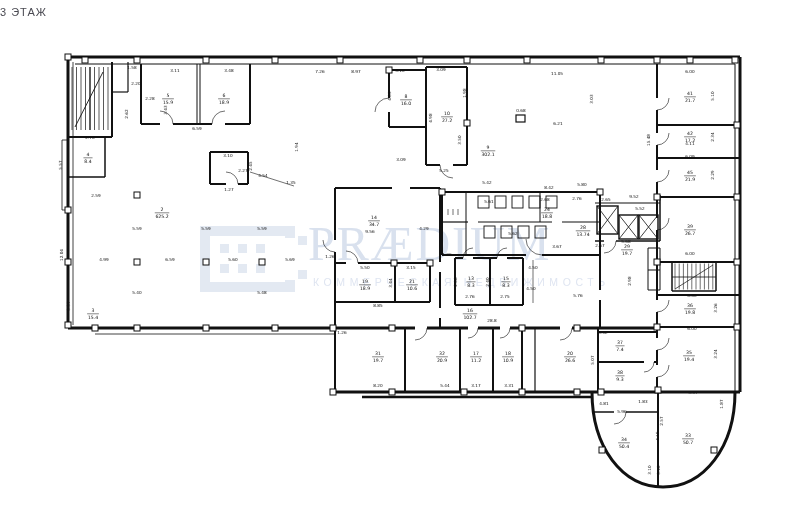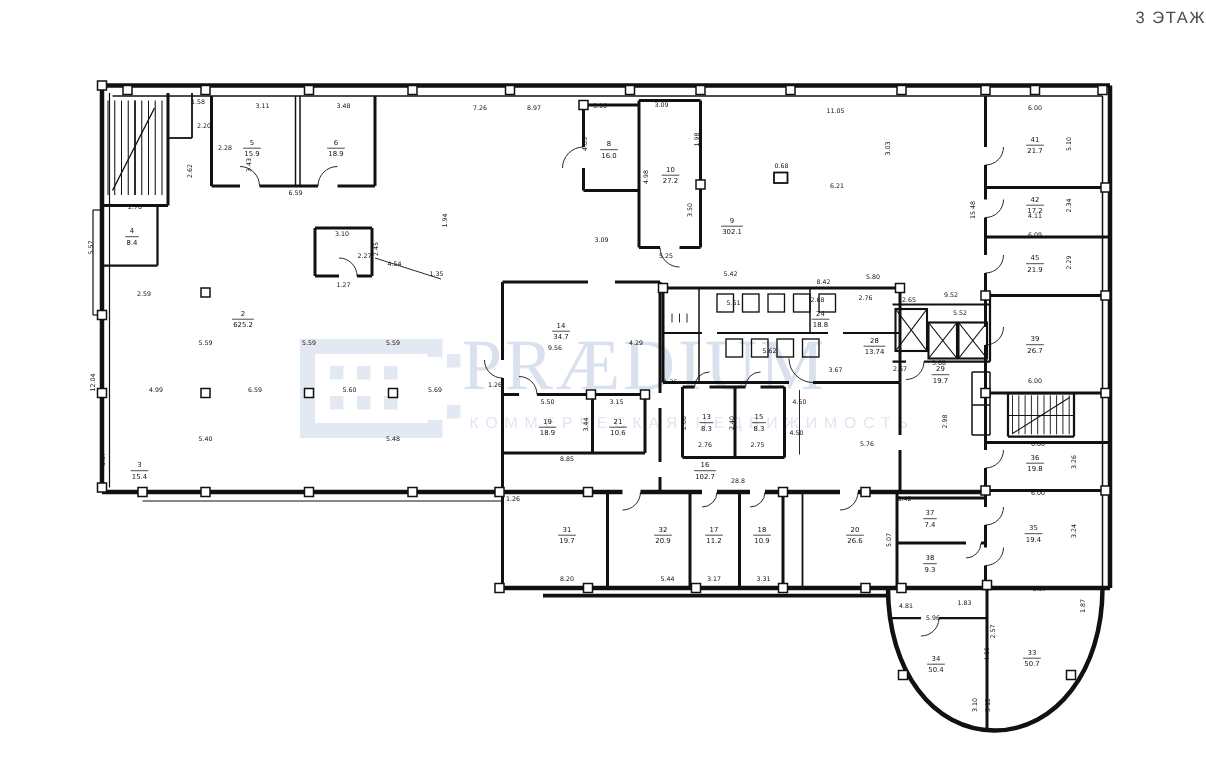--- a/index.html
+++ b/index.html
@@ -1,18 +1,18 @@
 <!DOCTYPE html>
 <html><head>
 <meta charset="utf-8">
 <style>
   html,body{margin:0;padding:0;background:#ffffff;}
   #page{position:relative;width:804px;height:516px;background:#fff;overflow:hidden;
         font-family:"DejaVu Sans",sans-serif;}
-  #floor-title{position:absolute;top:6px;left:0;right:0;text-align:right;
+  #floor-title{position:absolute;top:6px;left:0;right:0;text-align:left;
         font-size:11px;letter-spacing:1px;color:#4a4a52;font-family:"Liberation Sans",sans-serif;}
   #plan-svg{position:absolute;left:0;top:0;z-index:2;}
   
   #watermark{position:absolute;left:0;top:0;width:804px;height:516px;z-index:1;}
   #wm-brand{position:absolute;left:308px;top:216px;font-family:"Liberation Serif",serif;
         font-size:48px;color:#d9e1ee;letter-spacing:2px;font-weight:400;text-align:center;}
   #wm-tagline{position:absolute;left:313px;top:276px;font-family:"Liberation Sans",sans-serif;
         font-size:10.5px;color:#dfe5f1;letter-spacing:4.6px;white-space:nowrap;}
   #wm-logo{position:absolute;left:198px;top:224px;}
 </style>

